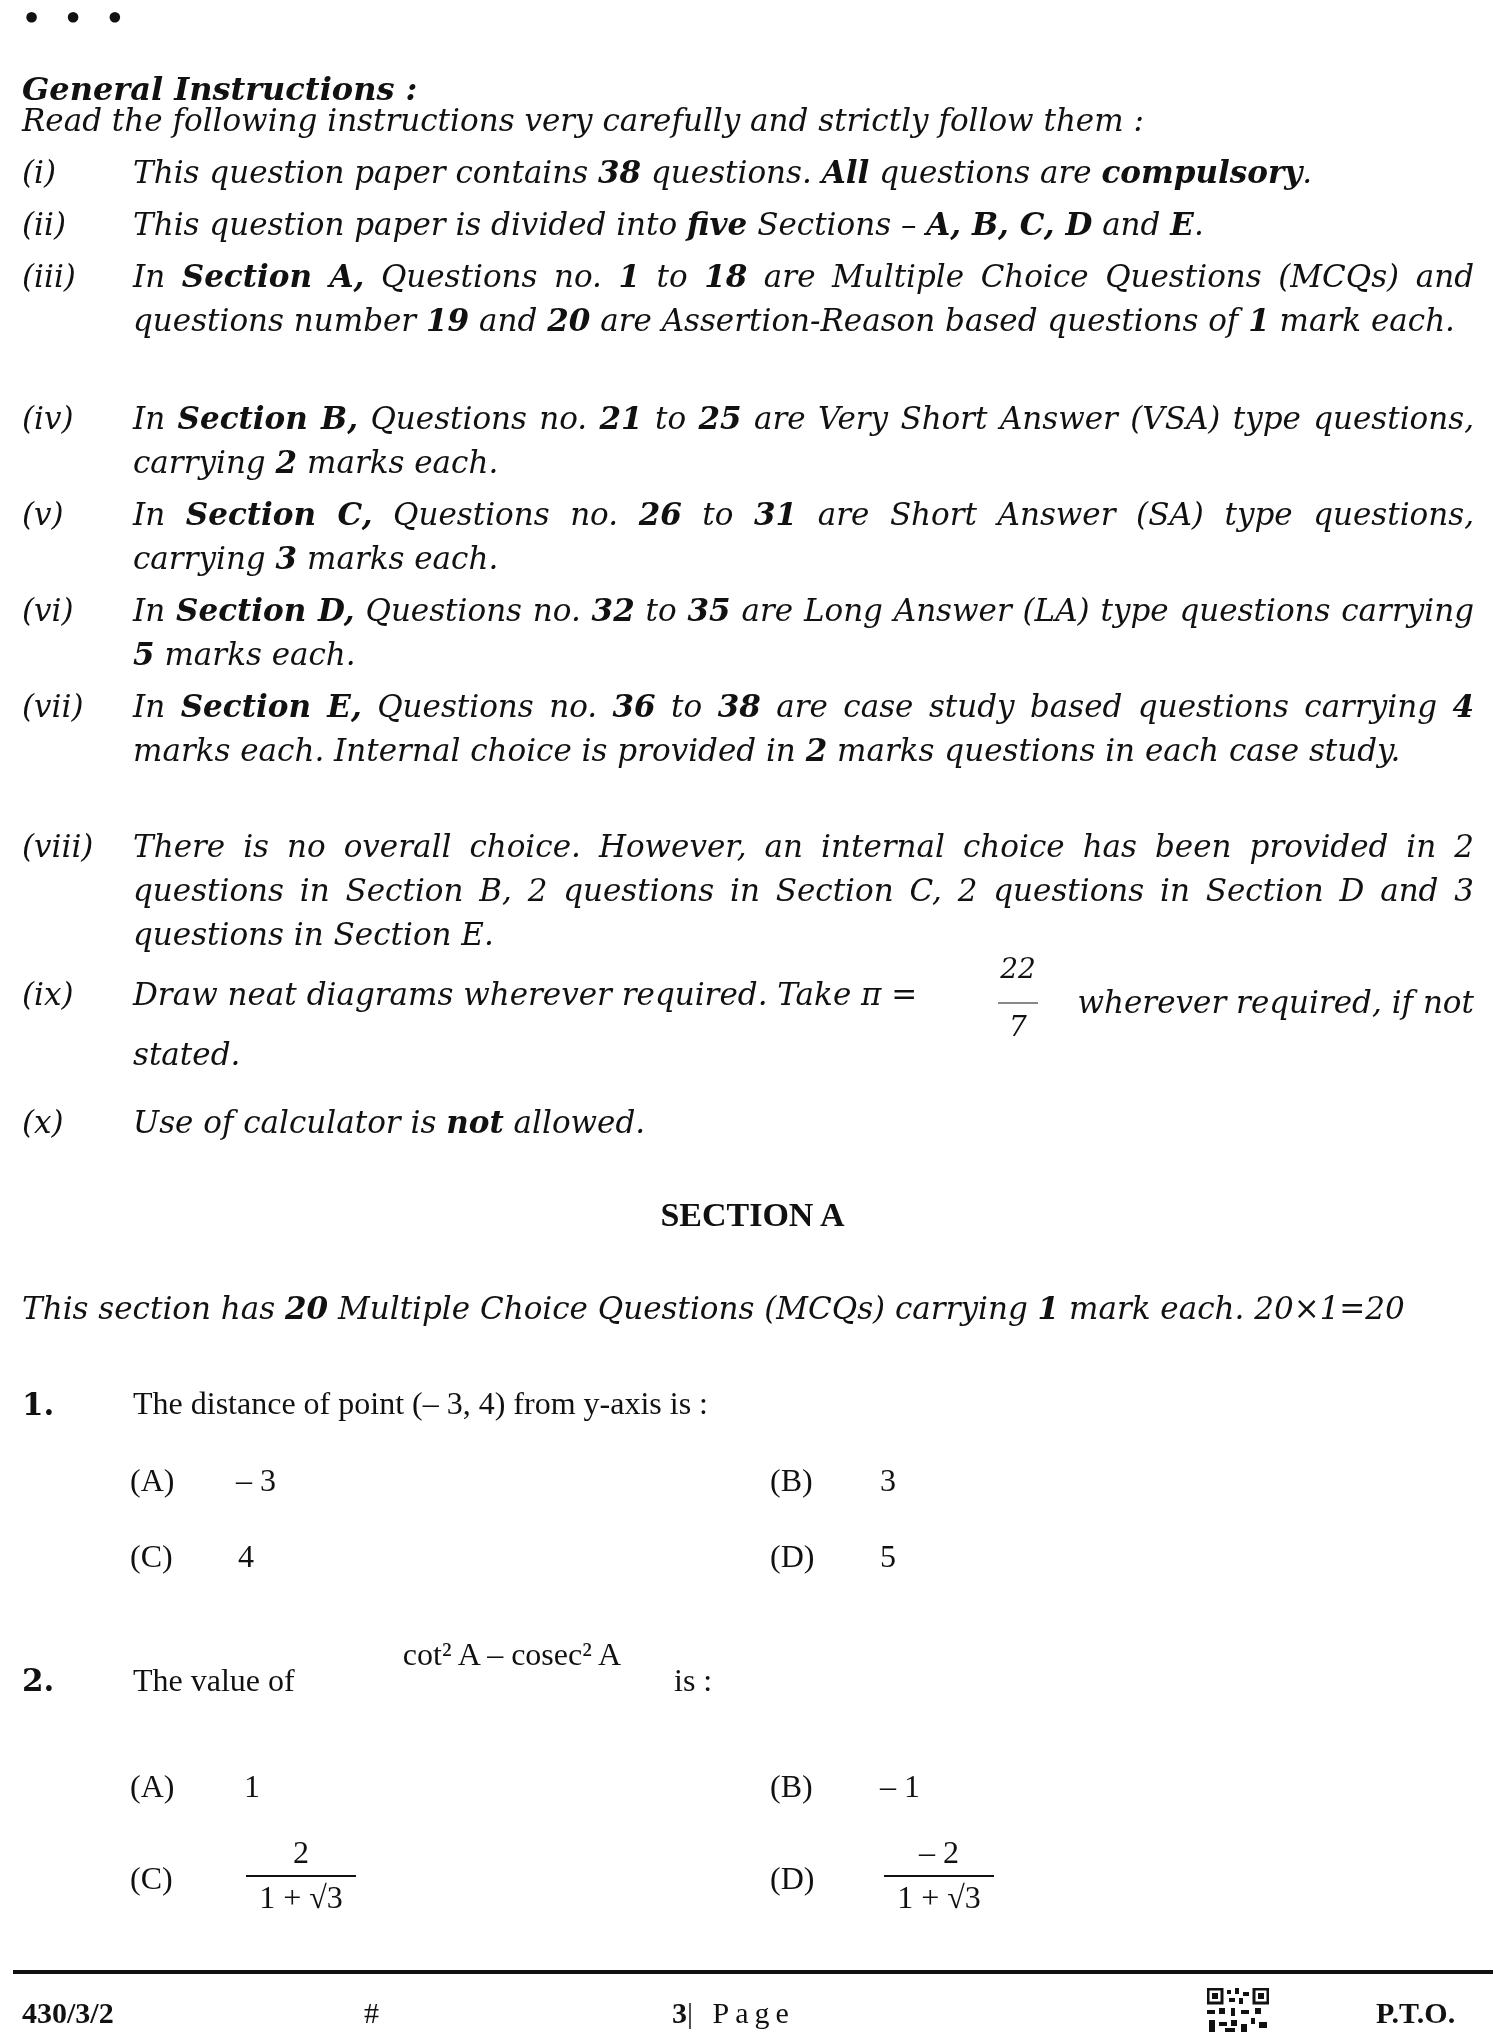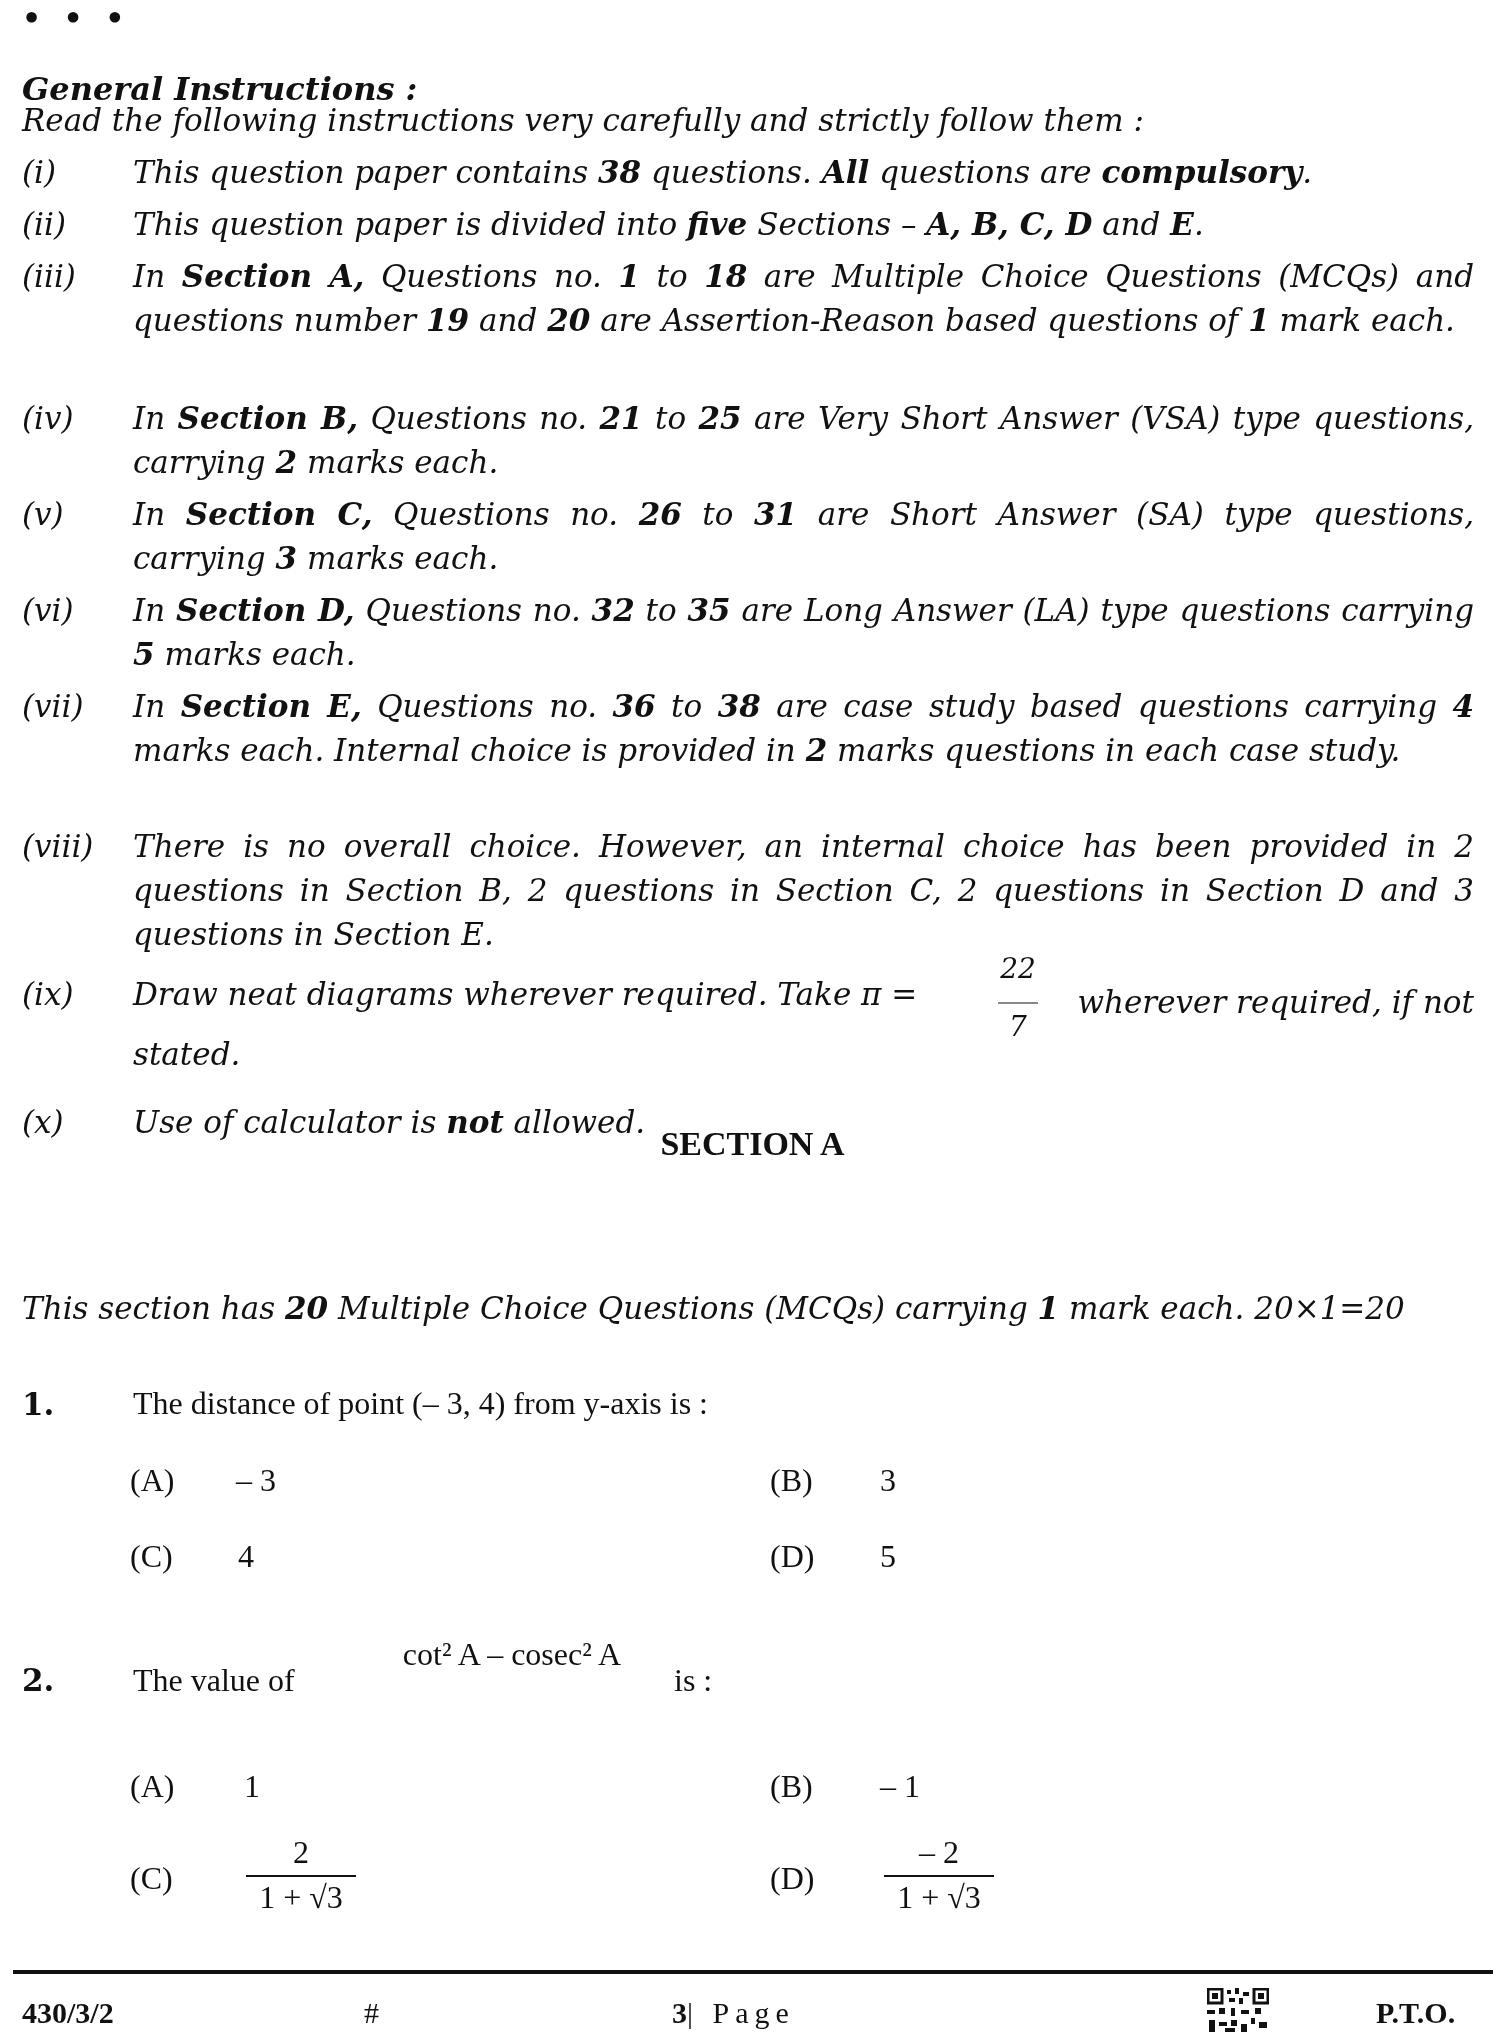--- a/index.html
+++ b/index.html
@@ -7,21 +7,21 @@
          font-family:"DejaVu Serif","Liberation Serif",serif; }
   .abs { position:absolute; white-space:nowrap; }
   .it { font-style:italic; }
   .b { font-weight:bold; }
   .dots { left:22px; top:0px; font-size:30px; letter-spacing:6px; font-weight:bold; }
   .gi-title { left:22px; top:50px; font-size:32px; font-weight:bold; font-style:italic;margin-top:20px; }
   .gi-intro { left:22px; top:102px; font-size:31px; font-style:italic; }
   .item { position:absolute; left:22px; width:1452px; font-size:31px; font-style:italic; line-height:44px; }
   .item .num { position:absolute; left:0; top:0; }
   .item .txt { margin-left:111px; text-align:justify; text-align-last:left; }
-  .sec-title { left:0; width:1505px; text-align:center; top:1125px; font-size:34px; font-weight:bold; font-family:"Liberation Serif",serif; }
+  .sec-title { left:0; width:1505px; text-align:center; top:1196px; font-size:34px; font-weight:bold; font-family:"Liberation Serif",serif; }
   .sec-intro { left:22px; top:1290px; font-size:31px; font-style:italic; }
   .qnum { font-size:31px; font-weight:bold; left:22px; }
   .qtxt { font-size:32px; left:133px; font-family:"Liberation Serif",serif; }
   .opt { font-size:32px; font-family:"Liberation Serif",serif; }
   .mfrac { position:absolute; text-align:center; font-family:"Liberation Serif",serif; font-size:32px; }
   .mfrac .bar { border-top:2px solid #111; }
   .footer-line { position:absolute; left:13px; top:1970px; width:1480px; height:4px; background:#111; }
   .foot { font-size:30px; font-weight:bold; top:1996px; font-family:"Liberation Serif",serif; }
   .qr { position:absolute; left:1207px; top:1988px; width:62px; height:46px; }
 </style>

